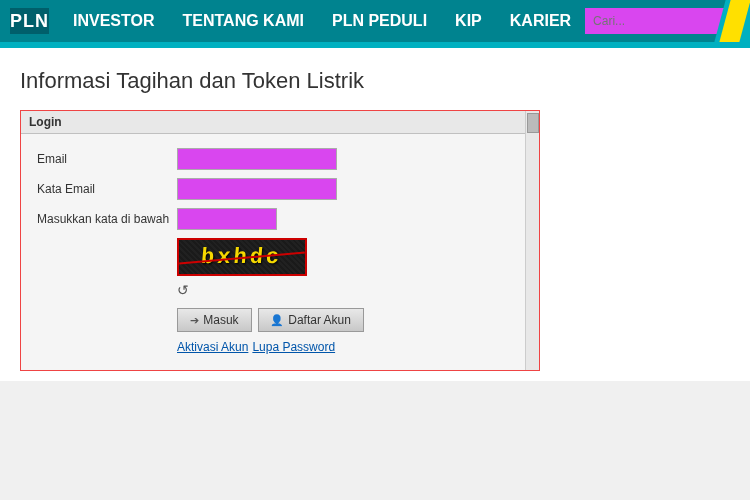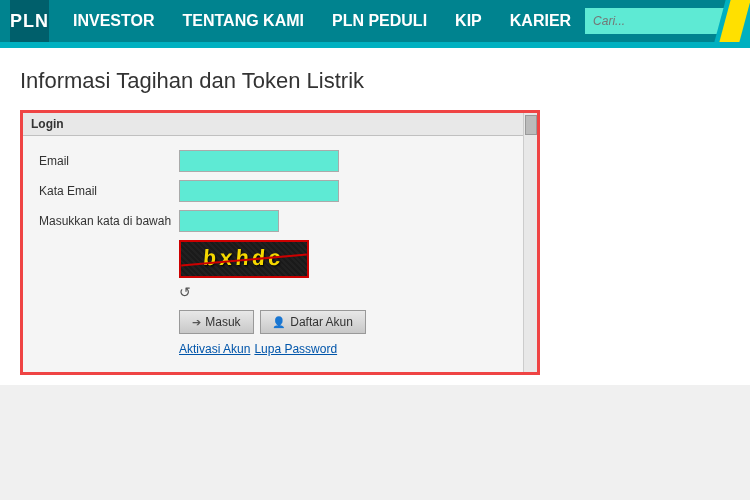--- a/index.html
+++ b/index.html
@@ -16,21 +16,21 @@
     .navbar {
       background: #00838f;
       display: flex;
       align-items: center;
       height: 42px;
       padding: 0 10px;
       position: relative;
     }
     .navbar-brand {
       width: 60px;
-      height: 42px;
+      height: 26px;
       background: #005f6b;
       display: flex;
       align-items: center;
       justify-content: center;
       margin-right: 10px;
     }
     .pln-logo {
       font-weight: bold;
       font-size: 18px;
       color: #fff;
@@ -134,21 +134,21 @@
     }
     .page-title {
       font-size: 22px;
       font-weight: normal;
       color: #333;
       margin-bottom: 16px;
     }
 
     
     .login-box {
-      border: 3px solid #ef4444;
+      border: 1px solid #ef4444;
       background: #f5f5f5;
       padding: 0;
       max-width: 520px;
       position: relative;
     }
     .login-box-header {
       background: #e8e8e8;
       border-bottom: 1px solid #c0c0c0;
       padding: 4px 8px;
       font-size: 12px;
@@ -169,22 +169,21 @@
       font-size: 12px;
       color: #333;
       flex-shrink: 0;
     }
     .form-input {
       height: 22px;
       width: 160px;
       border: 1px solid #aaa;
       padding: 0 4px;
       font-size: 12px;
-      background: #5eead4;
-      font-style: italic;
+      background: #d946ef;
     }
 
     
     .captcha-area {
       margin-left: 140px;
       margin-bottom: 6px;
     }
     .captcha-img {
       display: inline-flex;
       align-items: center;

